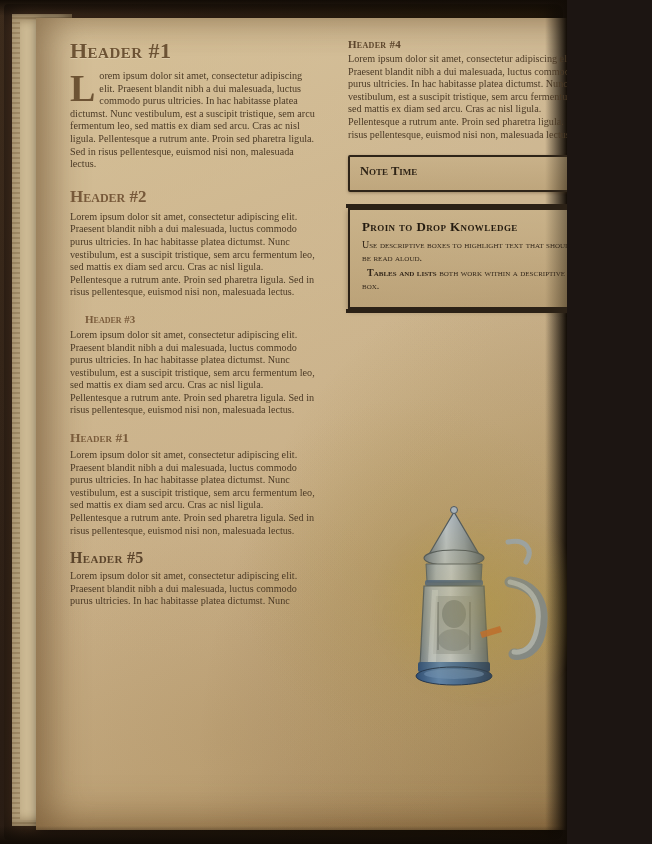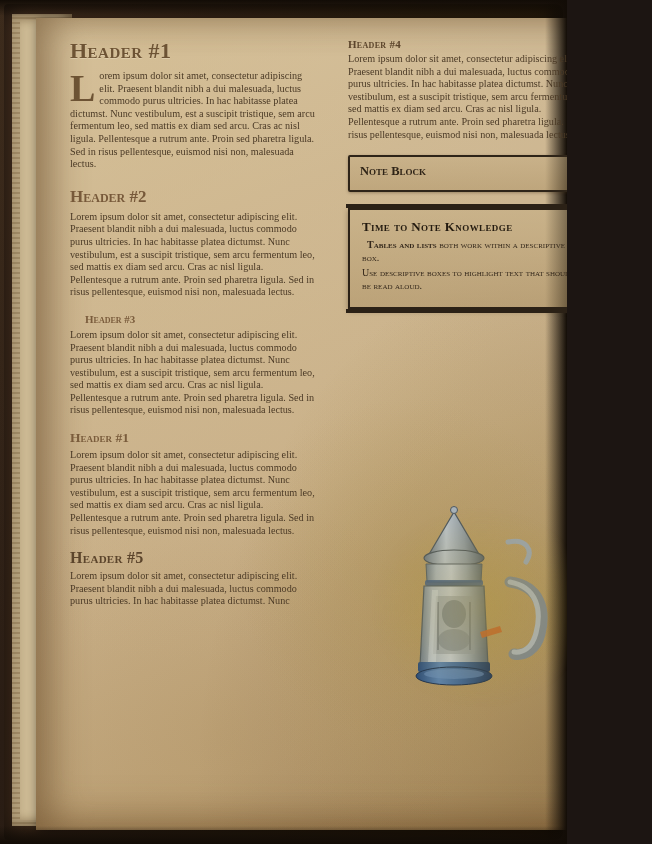--- a/index.html
+++ b/index.html
@@ -298,29 +298,29 @@
       <h5 class="head">Header #5</h5>
       <p class="body">Lorem ipsum dolor sit amet, consectetur adipiscing elit. Praesent blandit nibh a dui malesuada, luctus commodo purus ultricies. In hac habitasse platea dictumst. Nunc</p>
     </div>
 
     <div class="col col-right">
 
       <h6 class="head">Header #4</h6>
       <p class="body">Lorem ipsum dolor sit amet, consectetur adipiscing elit. Praesent blandit nibh a dui malesuada, luctus commodo purus ultricies. In hac habitasse platea dictumst. Nunc vestibulum, est a suscipit tristique, sem arcu fermentum leo, sed mattis ex diam sed arcu. Cras ac nisl ligula. Pellentesque a rutrum ante. Proin sed pharetra ligula. Sed in risus pellentesque, euismod nisi non, malesuada lectus.</p>
 
       <div class="note-block">
-        <div class="nb-title">Note Block</div>
+        <div class="nb-title">Note Time</div>
       </div>
 
       <div class="desc-box">
-        <div class="desc-title">Time to Note Knowledge</div>
+        <div class="desc-title">Proin to Drop Knowledge</div>
+        <p class="desc-text">Use descriptive boxes to highlight text that should be read aloud.</p>
         <p class="desc-text">
           &nbsp;&nbsp;<b>Tables and lists</b><span> both work within a descriptive box.</span>
         </p>
-        <p class="desc-text">Use descriptive boxes to highlight text that should be read aloud.</p>
       </div>
     </div>
 
     <div class="stein-wrap">
       <div class="stain"></div>
       <svg width="230" height="230" viewBox="0 0 230 230">
         <defs>
           <linearGradient id="body-g" x1="0" y1="0" x2="1" y2="0">
             <stop offset="0%" stop-color="#6d7a84"></stop>
             <stop offset="18%" stop-color="#a9b3ba"></stop>

